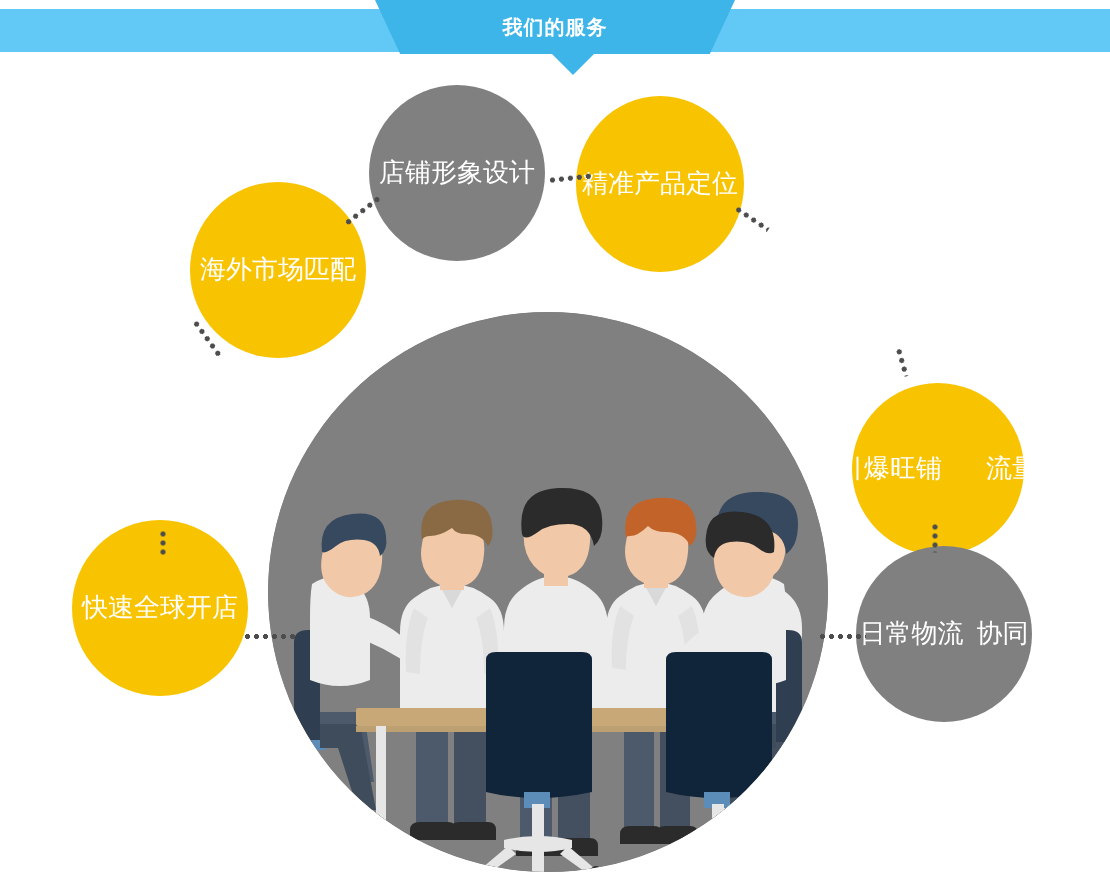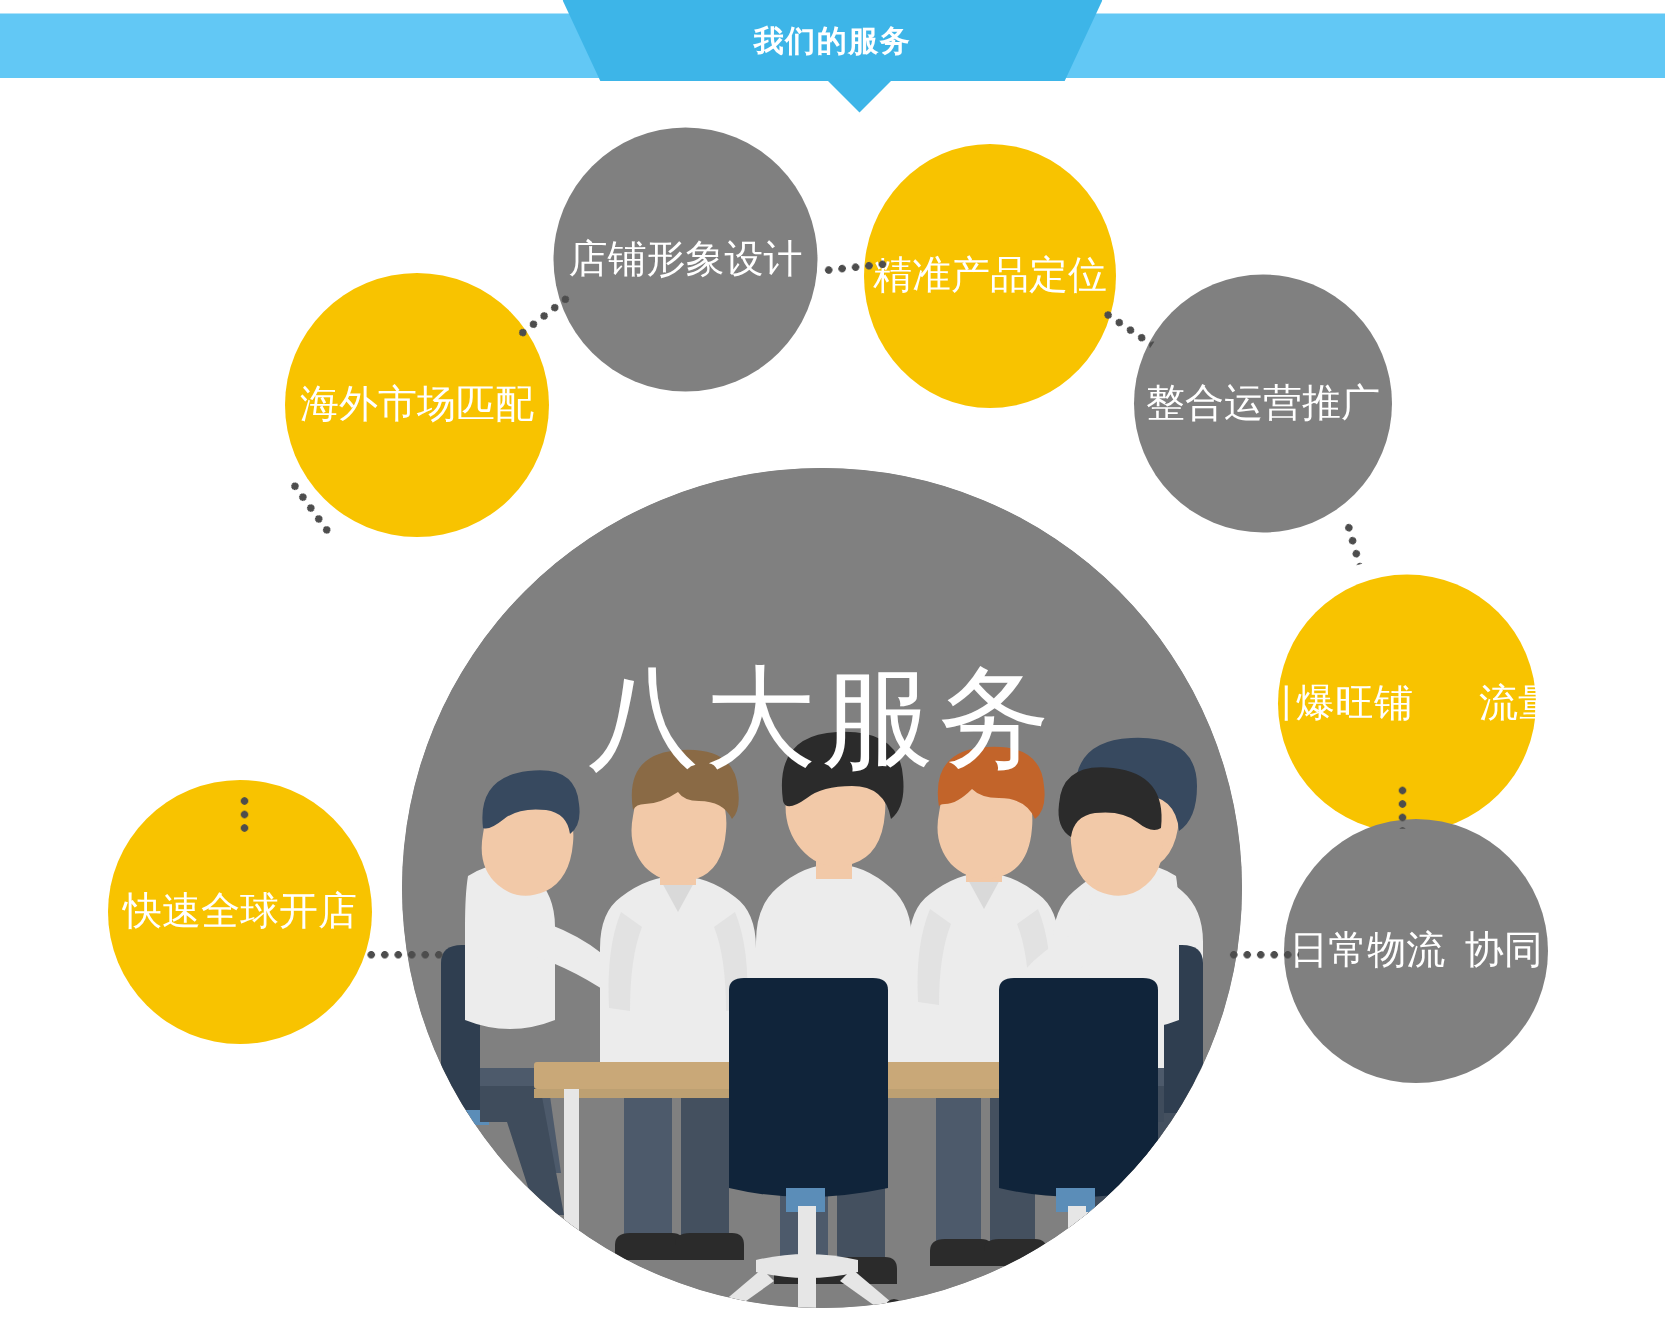--- a/index.html
+++ b/index.html
@@ -264,42 +264,37 @@
           <path d="M416 528 q34 -8 68 0 l0 8 q-34 8 -68 0 z" fill="#e6e6e6"></path>
           <path d="M420 534 l-26 22 l6 6 l28 -20 z" fill="#e6e6e6"></path>
           <path d="M480 534 l26 22 l-6 6 l-28 -20 z" fill="#e6e6e6"></path>
           <rect x="444" y="534" width="12" height="26" fill="#e6e6e6"></rect>
           <circle cx="392" cy="560" r="6" fill="#2b2b2b"></circle>
           <circle cx="508" cy="560" r="6" fill="#2b2b2b"></circle>
         </g>
       </g>
     </svg>
 
-    <div class="center-label" style="top:118px;">八大服务</div>
   </div>
 
   <div class="bubble gray" style="left:369px; top:85px; width:176px; height:176px; font-size:26px;">
     <span class="ln">店铺形象</span>
     <span class="ln">设计</span>
   </div>
 
   <div class="bubble yellow" style="left:576px; top:96px; width:168px; height:176px; font-size:26px;">
     <span class="ln">精准产品</span>
     <span class="ln">定位</span>
   </div>
 
   <div class="bubble yellow" style="left:190px; top:182px; width:176px; height:176px; font-size:26px;">
     <span class="ln">海外市场</span>
     <span class="ln">匹配</span>
   </div>
 
-  <div class="bubble gray" style="left:756px; top:183px; width:172px; height:172px; font-size:26px;">
-    <span class="ln">整合运营</span>
-    <span class="ln">推广</span>
-  </div>
 
 
   <div class="bubble yellow" style="left:852px; top:383px; width:172px; height:172px; font-size:26px;gap:44px;">
     <span class="ln">引爆旺铺</span>
     <span class="ln">流量</span>
   </div>
 
   <div class="bubble yellow" style="left:72px; top:520px; width:176px; height:176px; font-size:26px;">
     <span class="ln">快速全球</span>
     <span class="ln">开店</span>

